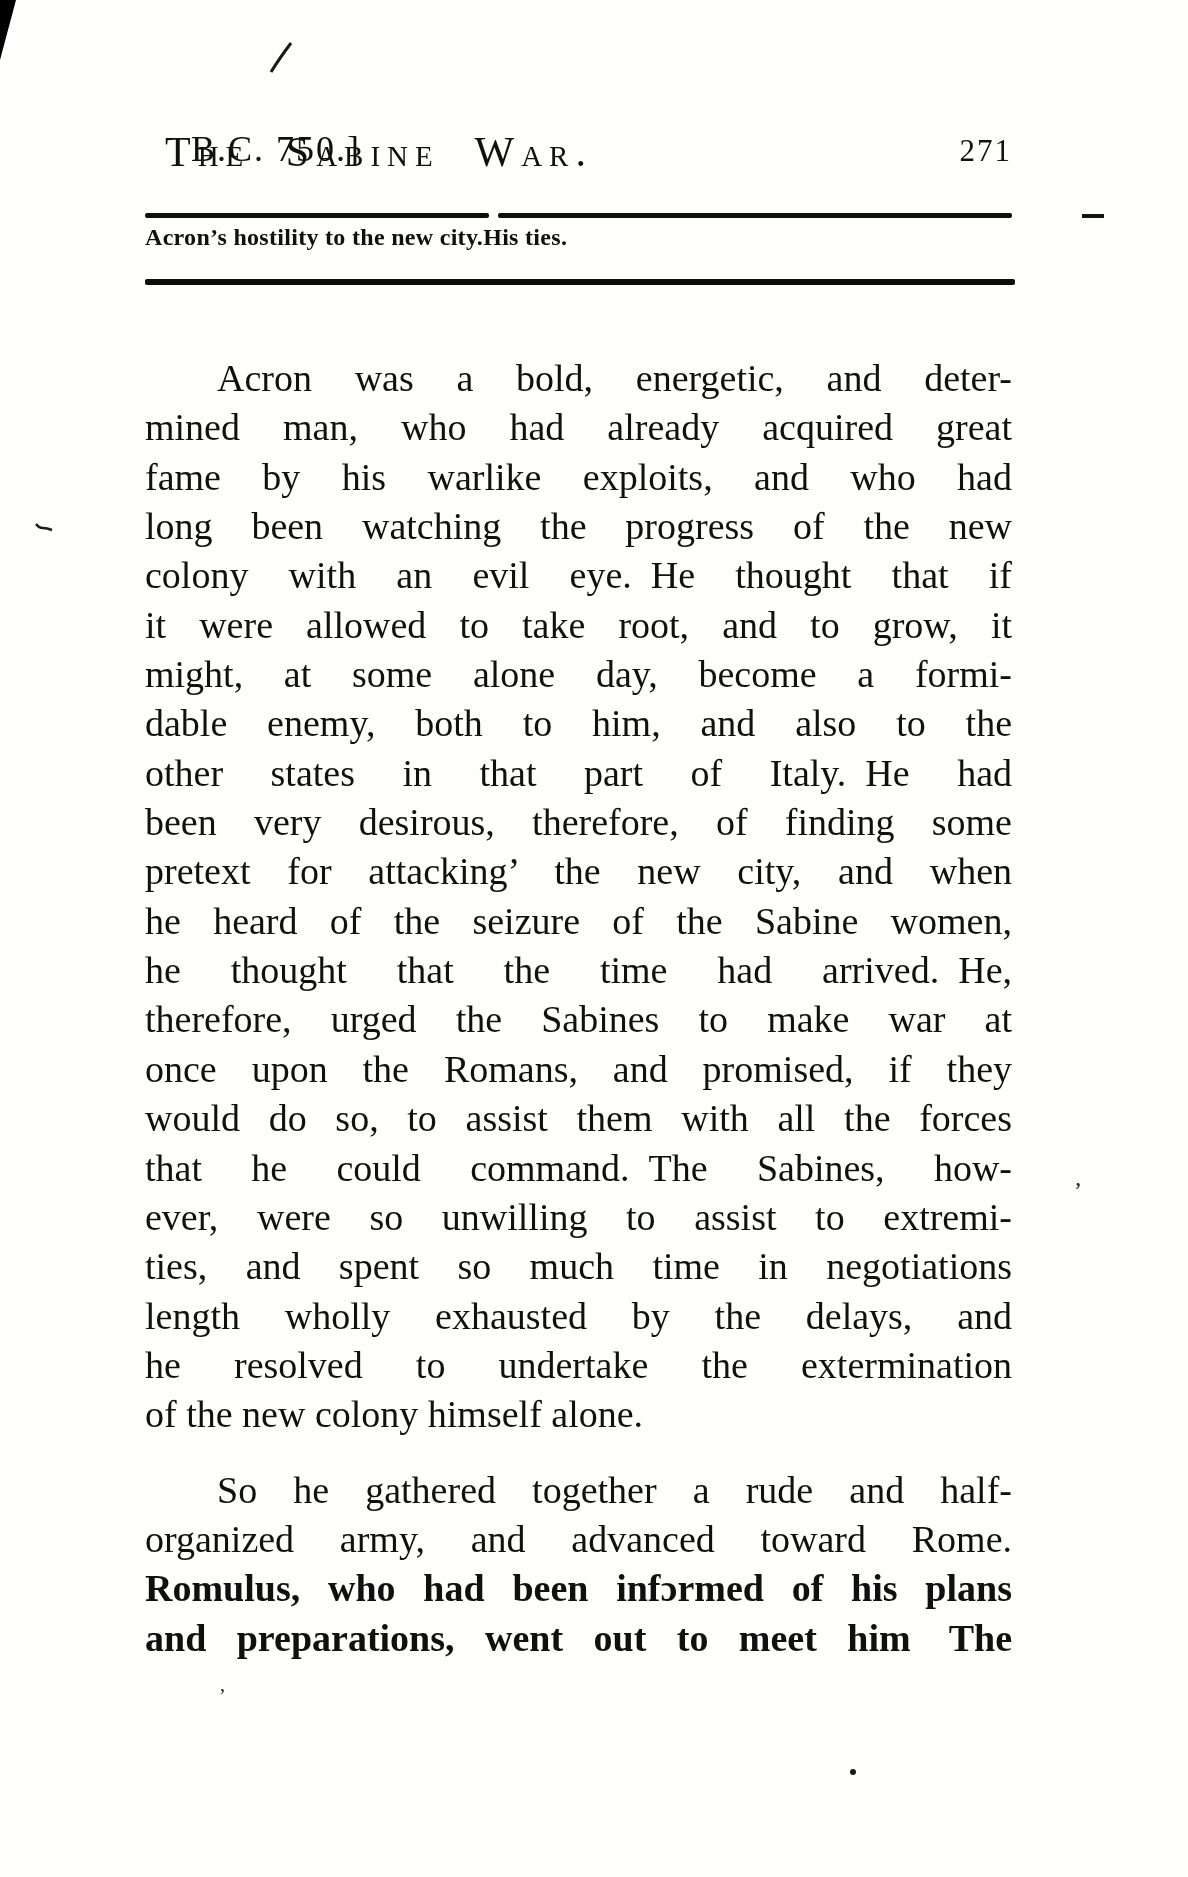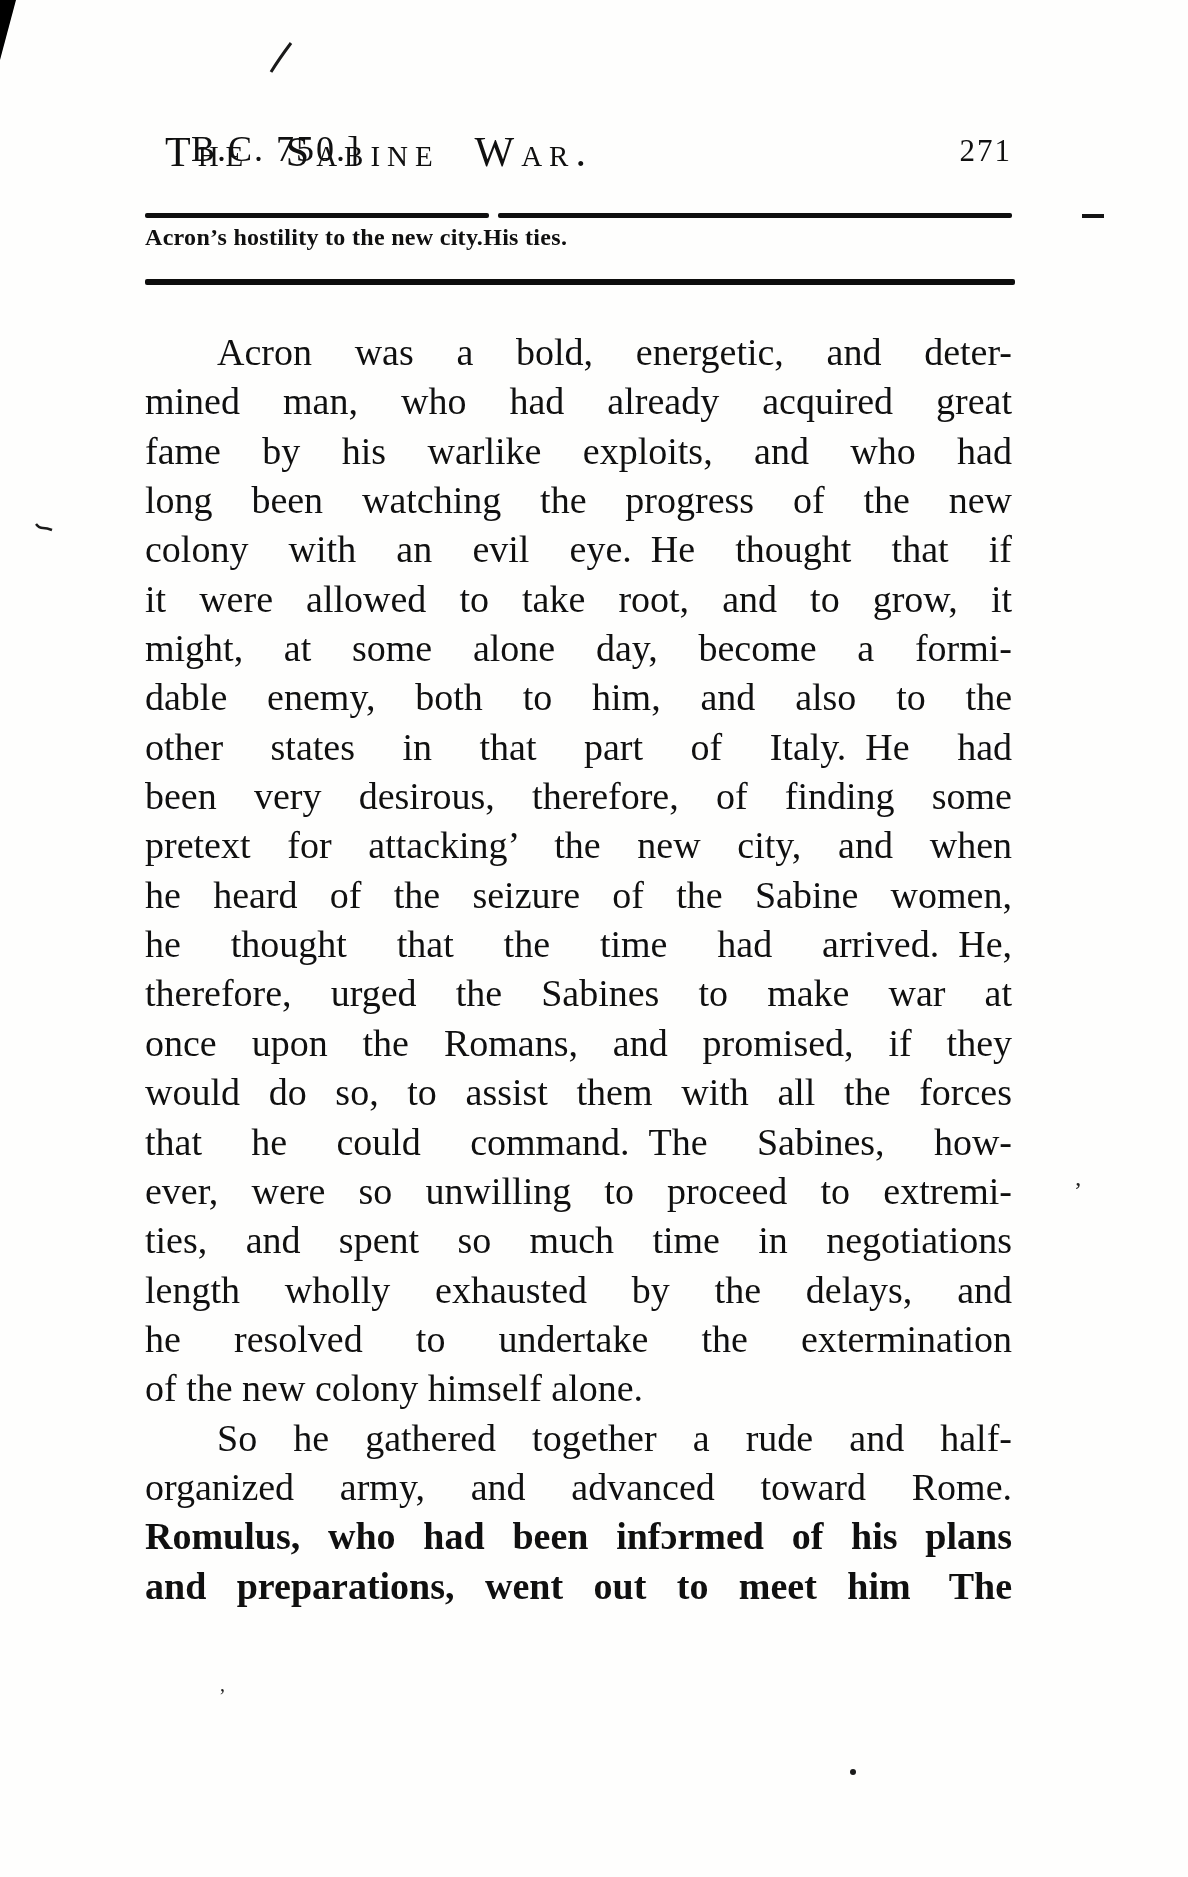--- a/index.html
+++ b/index.html
@@ -60,21 +60,21 @@
   .body-text{
     position:absolute;top:328px;left:145px;width:867px;
     font-size:38px;line-height:49.35px;
   }
   .line{
     text-align:justify;
     text-align-last:justify;
     text-justify:inter-word;
     height:49.35px;overflow:visible;white-space:nowrap0;
   }
-  .line.indent{text-indent:72px;}
+  .line.indent{text-indent:72px;margin-top:26px;}
   .line.last{text-align-last:left;}
   .line.heavy{font-weight:bold;}
 
   
   .corner-wedge{
     position:absolute;top:0;left:0;width:16px;height:60px;background:#000;
     clip-path:polygon(0 0,100% 0,0 100%);
   }
   .artifact{position:absolute;}
   .dot-artifact{width:6px;height:6px;border-radius:50%;background:#1a1a1a;}
@@ -129,21 +129,21 @@
       <div class="line">dable enemy, both to him, and also to the</div>
       <div class="line">other states in that part of Italy. He had</div>
       <div class="line">been very desirous, therefore, of finding some</div>
       <div class="line">pretext for attacking’ the new city, and when</div>
       <div class="line">he heard of the seizure of the Sabine women,</div>
       <div class="line">he thought that the time had arrived. He,</div>
       <div class="line">therefore, urged the Sabines to make war at</div>
       <div class="line">once upon the Romans, and promised, if they</div>
       <div class="line">would do so, to assist them with all the forces</div>
       <div class="line">that he could command. The Sabines, how-</div>
-      <div class="line">ever, were so unwilling to proceed to extremi-</div>
+      <div class="line">ever, were so unwilling to assist to extremi-</div>
       <div class="line">ties, and spent so much time in negotiations</div>
       <div class="line">length wholly exhausted by the delays, and</div>
       <div class="line">he resolved to undertake the extermination</div>
       <div class="line last">of the new colony himself alone.</div>
     </div>
     <div>
       <div class="line indent">So he gathered together a rude and half-</div>
       <div class="line">organized army, and advanced toward Rome.</div>
       <div class="line heavy">Romulus, who had been infɔrmed of his plans</div>
       <div class="line heavy">and preparations, went out to meet him The</div>

